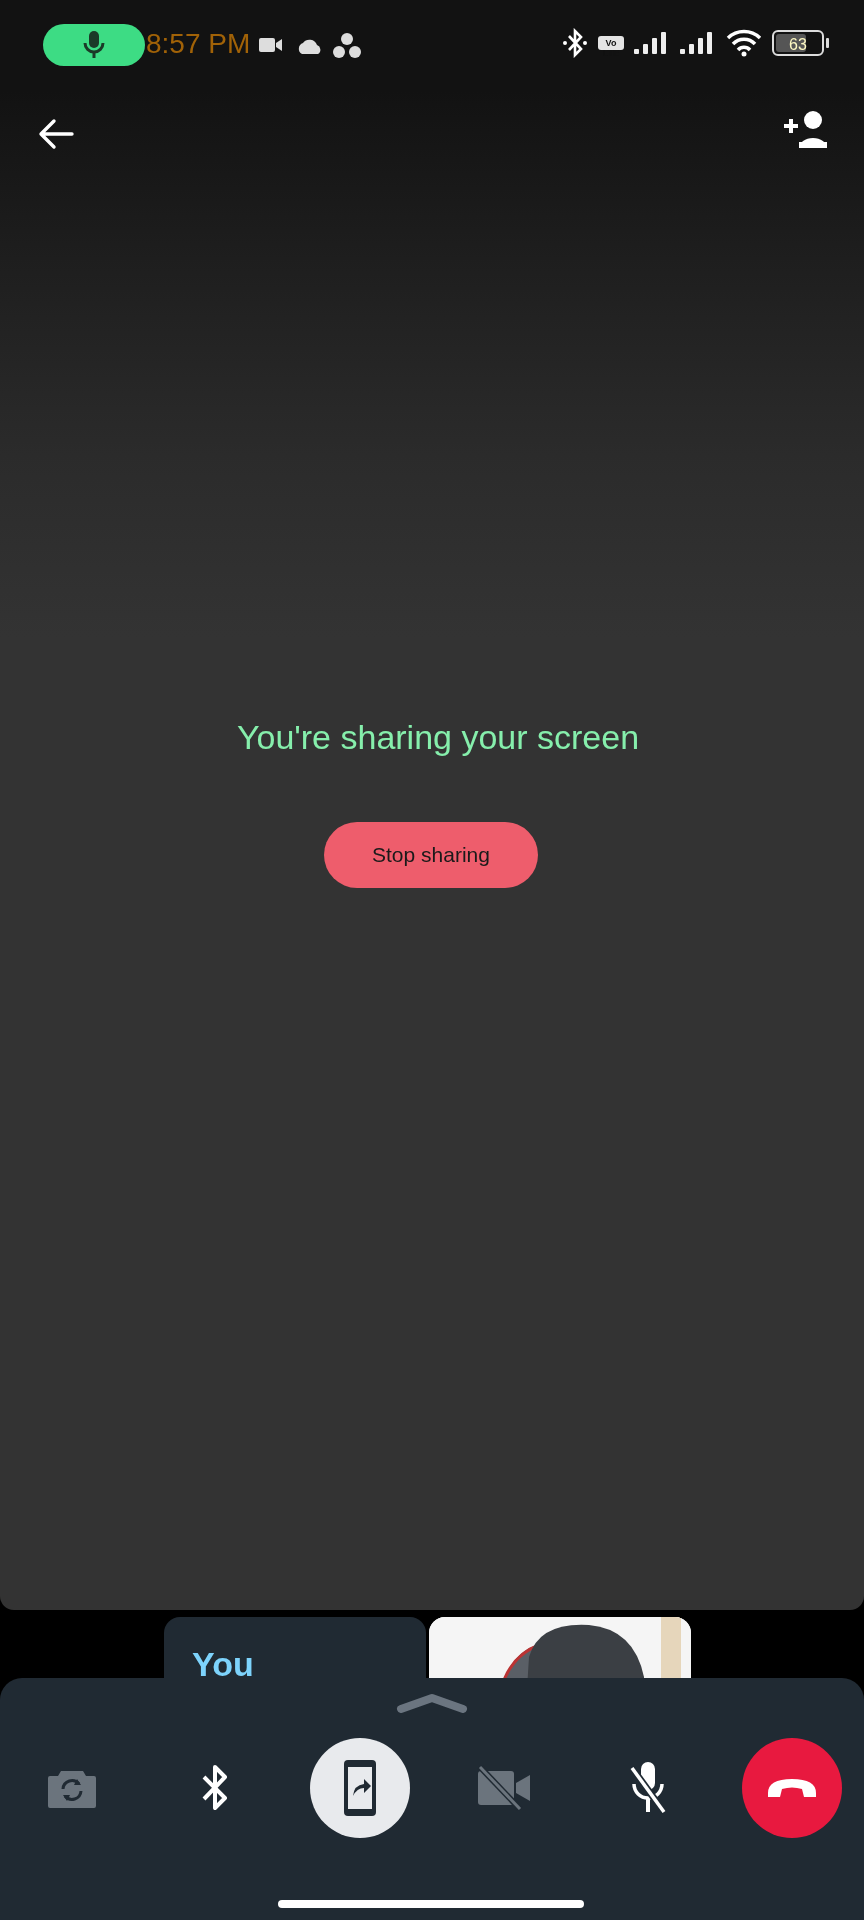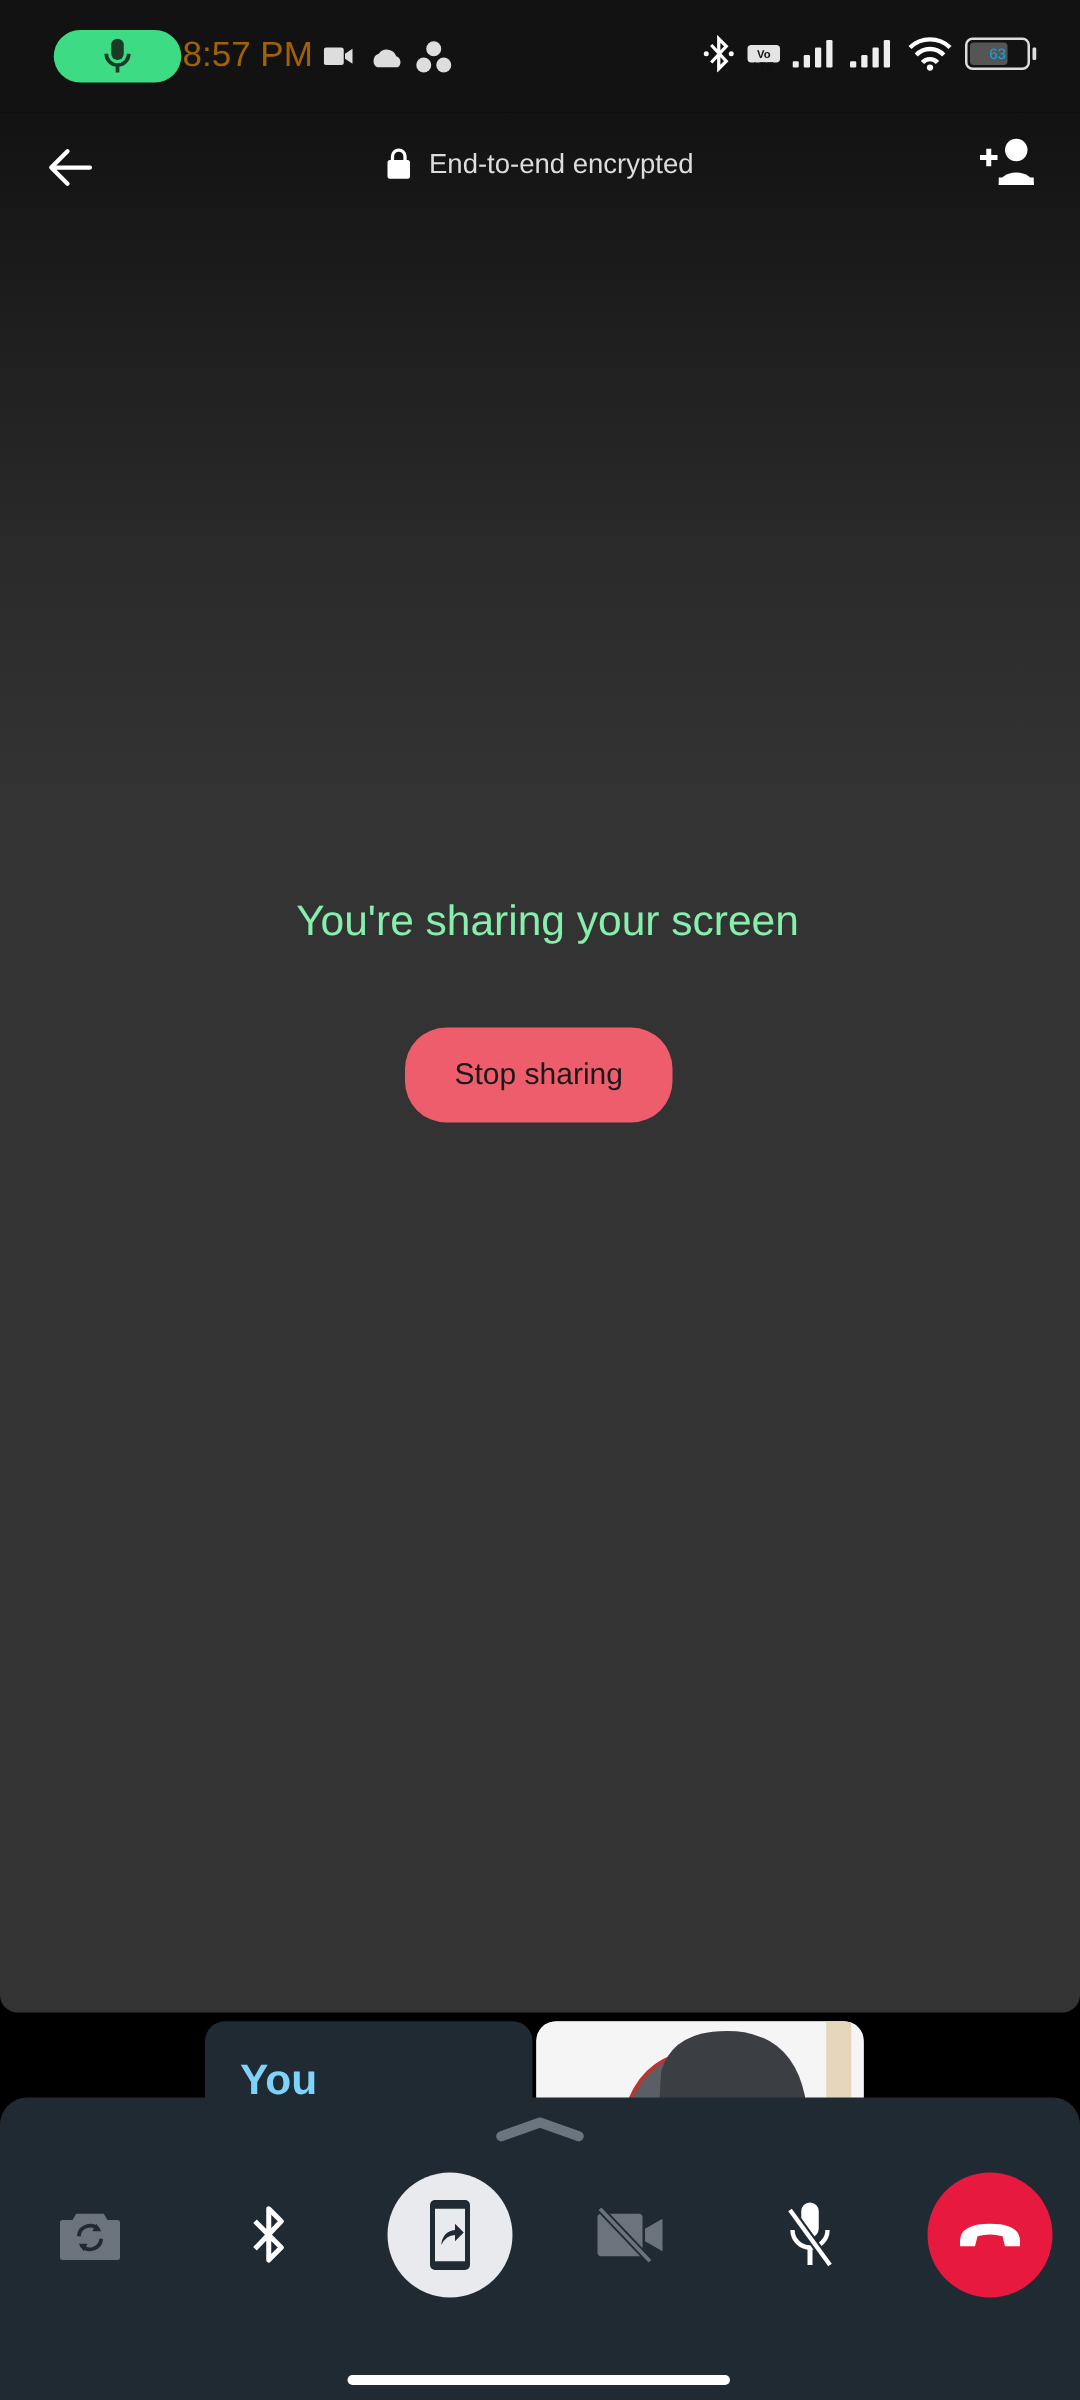--- a/index.html
+++ b/index.html
@@ -4,35 +4,35 @@
 <style>
   html, body { margin:0; padding:0; }
   body { width:864px; height:1920px; background:#000; position:relative; overflow:hidden;
          font-family:"Liberation Sans", "DejaVu Sans", sans-serif; color:#fff; }
   .statusbar { position:absolute; left:0; top:0; width:864px; height:90px; background:#121212; }
   .mic-pill { position:absolute; left:43px; top:24px; width:102px; height:42px; border-radius:21px; background:#3ddc84;
               display:flex; align-items:center; justify-content:center; }
   .time { position:absolute; left:146px; top:28px; font-size:28px; color:#a16207; }
   .sb-icon { position:absolute; top:30px; }
   .sb-right { position:absolute; right:40px; top:28px; display:flex; align-items:center; gap:10px; }
-  .battery { width:48px; height:22px; border:2px solid #ddd; border-radius:6px; position:relative; display:flex; align-items:center; justify-content:center; font-size:12px; color:#0ea5e9; }
+  .battery { width:48px; height:22px; border:2px solid #ddd; border-radius:6px; position:relative; display:flex; align-items:flex-end; justify-content:center; font-size:16px; color:#fef9c3; }
   .battery::after { content:""; position:absolute; right:-7px; top:6px; width:3px; height:10px; background:#ddd; border-radius:1px; }
   .battery .fill { position:absolute; left:2px; top:2px; bottom:2px; background:#555; border-radius:3px; }
   .battery span { position:relative; }
 
   .stage { position:absolute; left:0; top:90px; width:864px; height:1520px; border-radius:0 0 14px 14px;
            background:linear-gradient(#121212 0%, #1f1f1f 12%, #2b2b2b 24%, #333 36%, #333 100%); }
   .topbar { position:absolute; left:0; top:90px; width:864px; height:80px; }
   .back-btn { position:absolute; left:34px; top:22px; width:44px; height:44px; display:flex; align-items:center; justify-content:center; }
   .enc { position:absolute; left:0; right:0; top:28px; display:flex; justify-content:center; align-items:center; gap:14px; font-size:22px; color:#ddd; }
   .add-btn { position:absolute; right:32px; top:20px; width:50px; height:46px; }
 
   .share-msg { position:absolute; left:0; right:0; top:718px; text-align:center; font-size:34px; color:#86efac;padding-left:12px; }
-  .stop-btn { position:absolute; left:324px; top:822px; width:214px; height:76px; border-radius:33px; background:#ee5d6c; border:none;
-              color:#1a1a1a; font-size:24px; font-family:"Liberation Sans", sans-serif; display:flex; align-items:center; justify-content:center; }
+  .stop-btn { position:absolute; left:324px; top:822px; width:214px; height:66px; border-radius:33px; background:#ee5d6c; border:none;
+              color:#1a1a1a; font-size:21px; font-family:"Liberation Sans", sans-serif; display:flex; align-items:center; justify-content:center; }
 
   .tile-you { position:absolute; left:164px; top:1617px; width:262px; height:120px; border-radius:16px; background:#202a33; overflow:hidden; }
   .tile-you span { position:absolute; left:28px; top:28px; font-size:34px; font-weight:bold; color:#7dd3fc; }
   .tile-remote { position:absolute; left:429px; top:1617px; width:262px; height:120px; border-radius:16px; background:#f4f4f4; overflow:hidden; }
 
   .controls { position:absolute; left:0; top:1678px; width:864px; height:242px; background:#202a33; border-radius:22px 22px 0 0; }
   .handle { position:absolute; left:396px; top:14px; }
   .ctrl { position:absolute; top:1738px; width:100px; height:100px; display:flex; align-items:center; justify-content:center; border-radius:50%; }
   .ctrl.share { background:#e8eaed; }
   .ctrl.end { background:#e8193f; }
@@ -98,27 +98,20 @@
   </div>
 </div>
 
 <div class="stage"></div>
 
 <div class="topbar">
   <div class="back-btn">
     <svg width="36" height="32" viewBox="0 0 36 32">
       <path d="M16 3 L3 16 L16 29 M3 16 L34 16" stroke="#fff" stroke-width="3.4" fill="none" stroke-linecap="round" stroke-linejoin="round"></path>
     </svg>
-  </div>
-  <div class="enc">
-    <svg width="20" height="26" viewBox="0 0 20 26">
-      <path d="M5 11 V7 a5 5 0 0 1 10 0 V11" stroke="#fff" stroke-width="2.6" fill="none"></path>
-      <rect x="1" y="10" width="18" height="15" rx="2" fill="#fff"></rect>
-    </svg>
-    <span>End-to-end encrypted</span>
   </div>
   <div class="add-btn">
     <svg width="50" height="40" viewBox="0 0 50 40">
       <rect x="2" y="14" width="14" height="4" fill="#fff"></rect>
         <rect x="7" y="9" width="4" height="14" fill="#fff"></rect>
       <circle cx="31" cy="10" r="9" fill="#fff"></circle>
       <path d="M17 38 a14 10 0 0 1 28 0 Z" fill="#fff"></path>
       <rect x="17" y="32" width="28" height="6" fill="#fff"></rect>
     </svg>
   </div>

